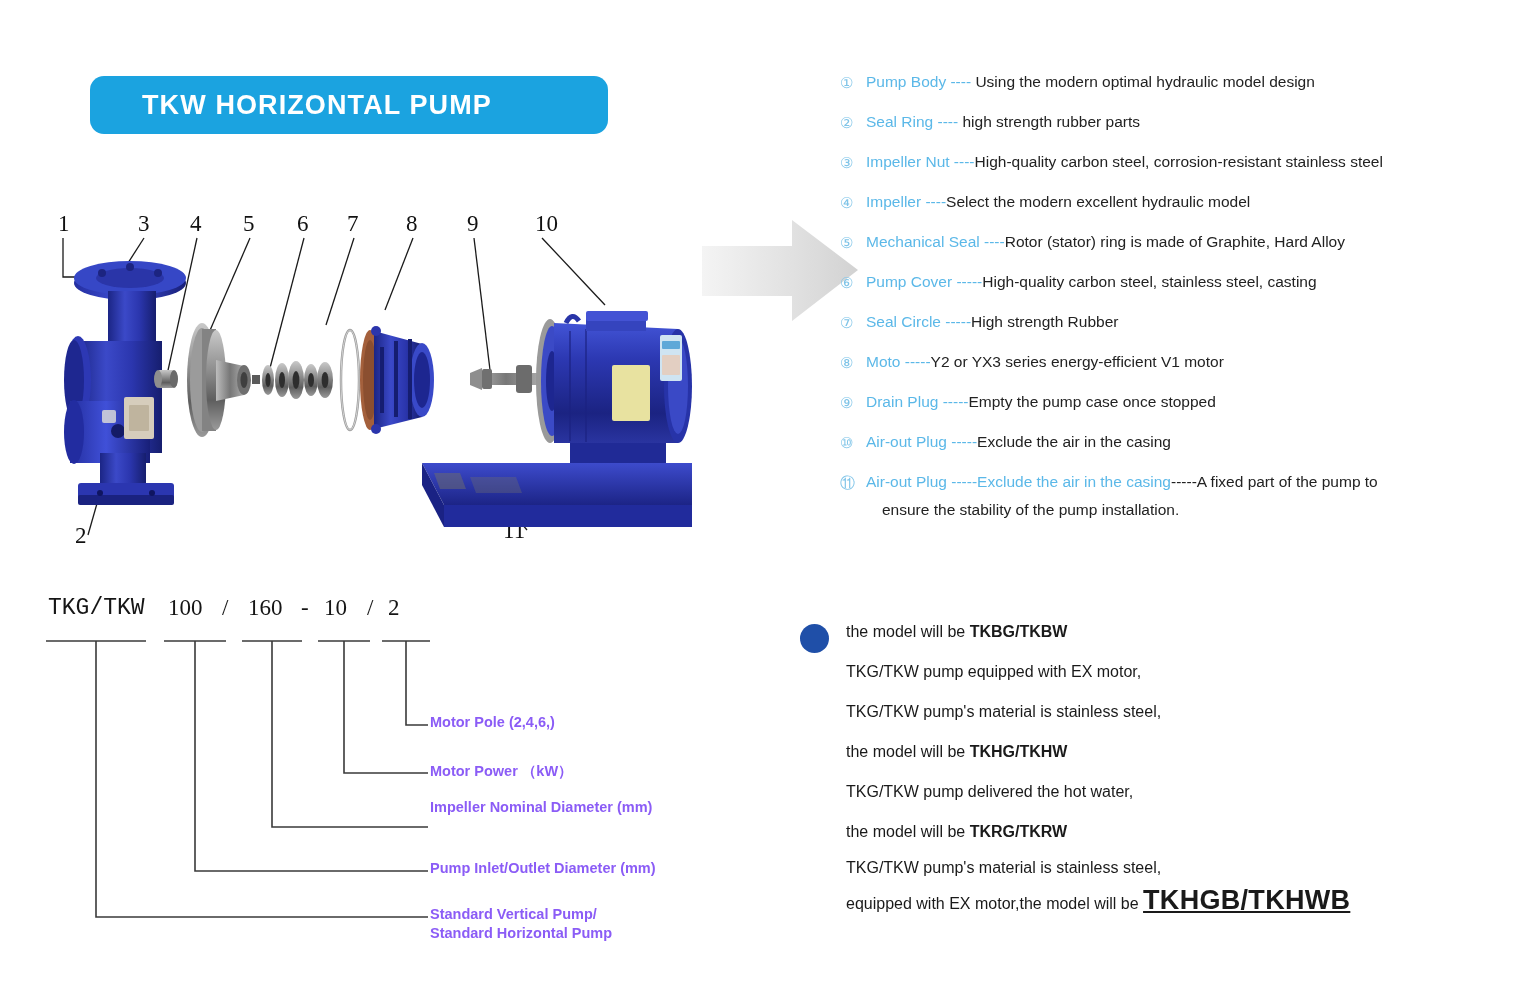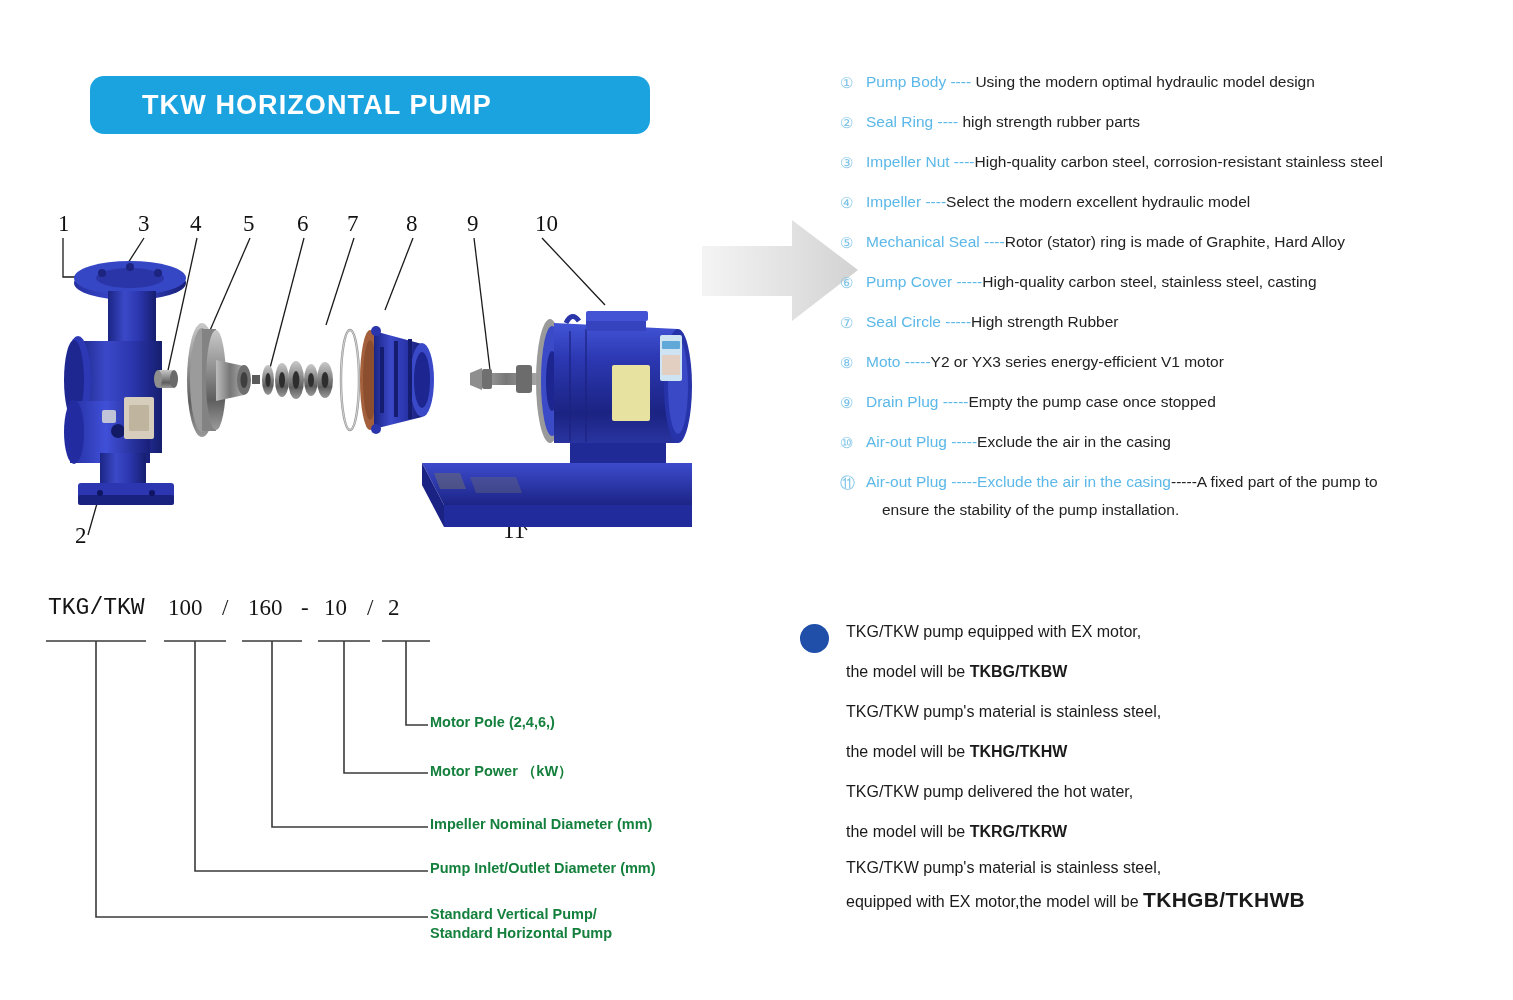--- a/index.html
+++ b/index.html
@@ -13,21 +13,21 @@
     width:1513px;
     height:1000px;
     background:#ffffff;
     overflow:hidden;
   }
 
   
   #title-pill{
     position:absolute;
     left:90px; top:76px;
-    width:560px; height:58px;
+    width:518px; height:58px;
     background:#1BA3E0;
     border-radius:14px;
     display:flex;
     align-items:center;
   }
   #title-text{
     color:#ffffff;
     font-size:27px;
     font-weight:bold;
     letter-spacing:1.1px;
@@ -105,21 +105,21 @@
     white-space:nowrap;
     top:0;
   }
   #nom-lines{
     position:absolute;
     left:0; top:0;
   }
   .nom-label{
     position:absolute;
     font-size:14.5px;
-    color:#15803d;
+    color:#8b5cf6;
     font-weight:bold;
     white-space:nowrap;
   }
   .nom-label .l2{display:block;margin-top:3px;}
 
   
   #variants{
     position:absolute;
     left:800px; top:612px;
     width:680px;
@@ -138,21 +138,21 @@
   }
   .var-line{
     font-size:16px;
     color:#1a1a1a;
     height:40px;
     line-height:40px;
     white-space:nowrap;
   }
   .var-line.tight{ height:32px; line-height:32px; }
   .var-strong{ font-weight:bold; }
-  .var-big{ font-weight:bold; font-size:21px; letter-spacing:0.3px; }
+  .var-big{ font-weight:bold; font-size:27px; letter-spacing:0.3px;text-decoration:underline; }
 </style>
 </head>
 <body>
 
 <div id="page">
 
   <div id="title-pill">
     <span id="title-text">TKW HORIZONTAL PUMP</span>
   </div>
 
@@ -453,42 +453,42 @@
         <path d="M376,46 L376,130 L398,130"></path>
       </g>
     </svg>
 
     <div class="nom-label" style="left:400px; top:119px;">
       <span>Motor Pole (2,4,6,)</span>
     </div>
     <div class="nom-label" style="left:400px; top:167px;">
       <span>Motor Power （kW）</span>
     </div>
-    <div class="nom-label" style="left:400px; top:221px;text-align:right;">
+    <div class="nom-label" style="left:400px; top:204px;text-align:right;">
       <span>Impeller Nominal Diameter (mm)</span>
     </div>
     <div class="nom-label" style="left:400px; top:265px;">
       <span>Pump Inlet/Outlet Diameter (mm)</span>
     </div>
     <div class="nom-label" style="left:400px; top:311px;">
       <span>Standard Vertical Pump/</span>
       <span class="l2">Standard  Horizontal Pump</span>
     </div>
 
   </div>
 
   <div id="variants">
     <div id="variant-dot"></div>
     <div id="variant-lines">
 
       <div class="var-line">
+        <span>the model will be </span><span class="var-strong">TKBG/TKBW</span>
+      </div>
+      <div class="var-line">
         <span>TKG/TKW pump equipped with EX motor,</span>
-      </div>
-      <div class="var-line">
-        <span>the model will be </span><span class="var-strong">TKBG/TKBW</span>
       </div>
       <div class="var-line">
         <span>TKG/TKW pump's material is stainless steel,</span>
       </div>
       <div class="var-line">
         <span>the model will be </span><span class="var-strong">TKHG/TKHW</span>
       </div>
       <div class="var-line">
         <span>TKG/TKW pump delivered the hot water,</span>
       </div>

